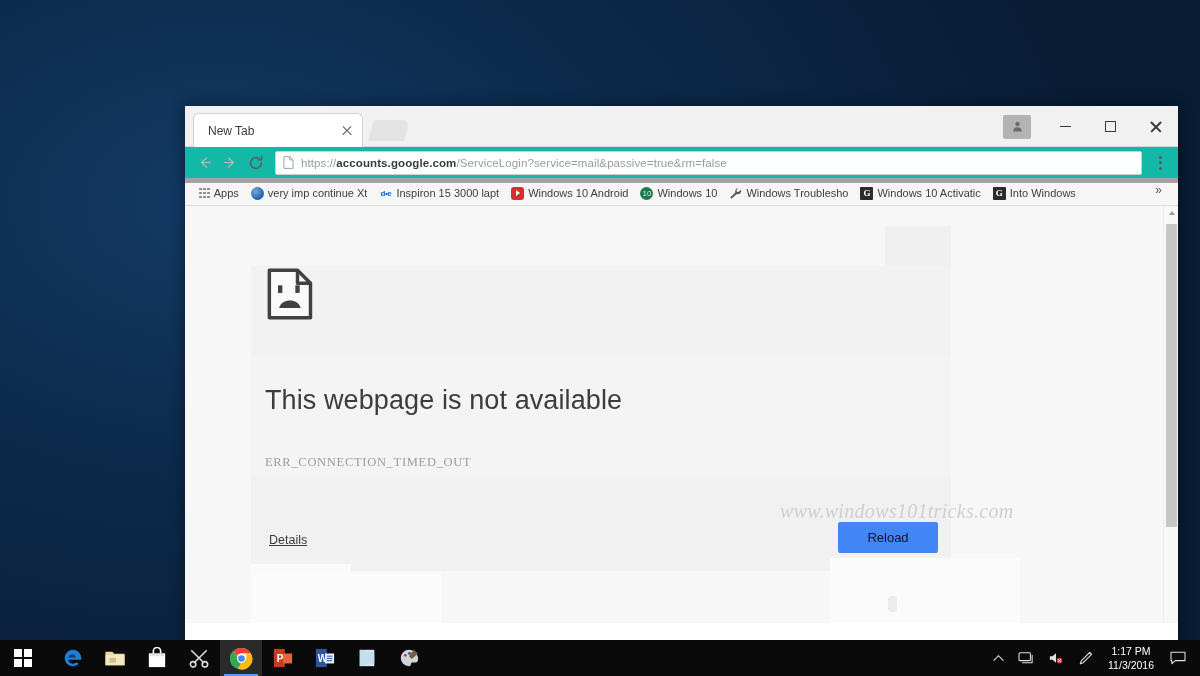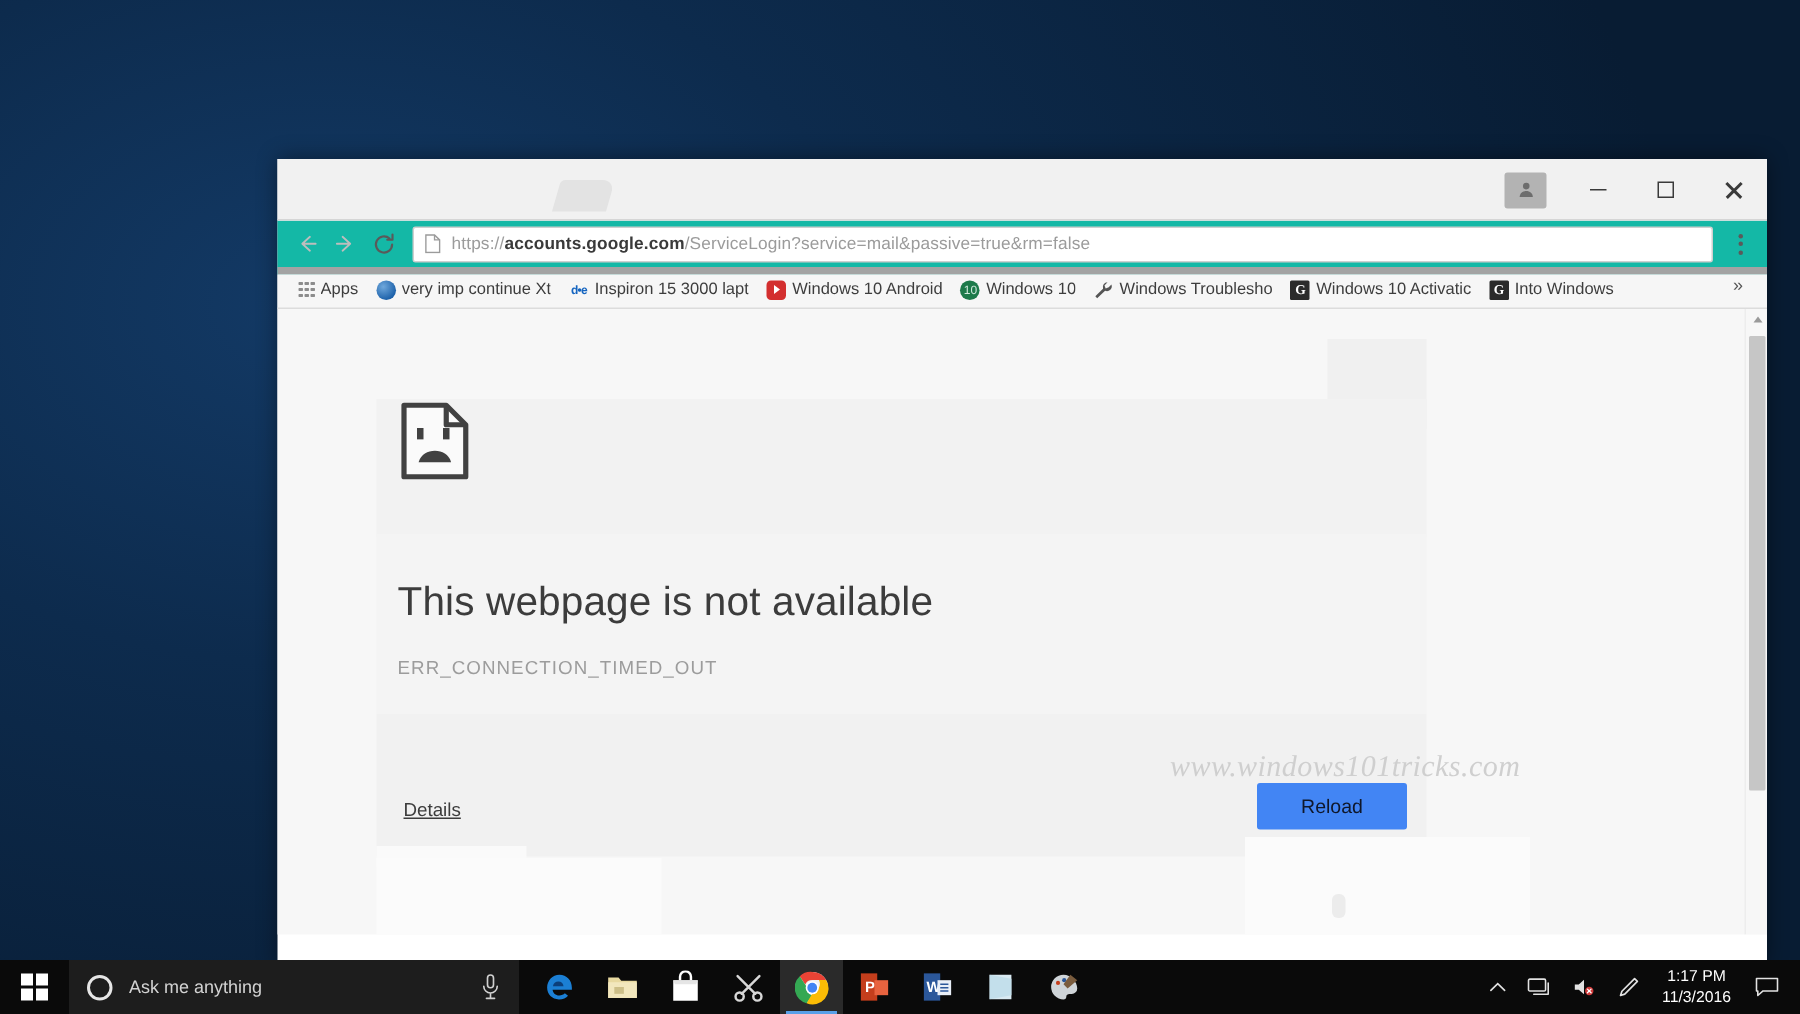--- a/index.html
+++ b/index.html
@@ -166,21 +166,21 @@
   .blotch { position: absolute; background: #f0f0f0; }
   .errorpage {
     position: absolute; left: 80px; top: 62px; width: 640px;
   }
   .sadfile { width: 52px; height: 52px; }
   .err-title {
     font-size: 27px; color: #3c3c3c; font-weight: 400;
     margin-top: 61px; letter-spacing: .1px;
   }
   .err-code {
-    font-size: 12.5px; color: #9c9c9c; margin-top: 21px; letter-spacing: .7px;
+    font-size: 12.5px; color: #9c9c9c; margin-top: 39px; letter-spacing: .7px; font-family: Liberation Serif, serif;
   }
   .err-details {
     position: absolute; left: 84px; top: 327px;
     font-size: 12.5px; color: #3c3c3c;
     text-decoration: underline; cursor: pointer;
   }
   .reload-btn {
     position: absolute; left: 653px; top: 316px;
     width: 100px; height: 31px; background: #4285f4;
     color: #0f172a; font-size: 13px;
@@ -256,20 +256,24 @@
   .notif-btn { padding: 0 12px 0 6px; height: 36px; display:flex; align-items:center; cursor:pointer; }
 </style>
 </head>
 <body>
 
 <div id="desktop">
 
   <div id="chrome-window">
 
     <div class="tabstrip">
+      <div class="tab">
+        <span class="tab-title">New Tab</span>
+        <span class="tab-close"></span>
+      </div>
       <div class="newtab-btn"></div>
 
       <div class="wincontrols">
         <div class="profile-btn">
           <svg width="13" height="13" viewBox="0 0 16 16">
             <circle cx="8" cy="5" r="2.7" fill="#6d6d6d"></circle>
             <path d="M2.6 14c0-3 2.4-5 5.4-5s5.4 2 5.4 5z" fill="#6d6d6d"></path>
           </svg>
         </div>
         <div class="wc-btn">
@@ -411,28 +415,20 @@
   <div id="taskbar">
     <div class="start-btn">
       <span class="win-logo">
           <i></i>
           <i></i>
           <i></i>
           <i></i>
         </span>
     </div>
 
-    <div class="search-box">
-      <span class="cortana-ring"></span>
-      <span class="search-ph">Ask me anything</span>
-      <svg class="mic-icon" viewBox="0 0 14 18">
-        <rect x="5" y="1" width="4" height="8.5" rx="2" fill="none" stroke="#d0d0d0" stroke-width="1.1"></rect>
-        <path d="M2.5 8.5a4.5 4.5 0 0 0 9 0M7 13v3.4M4.3 16.6h5.4" fill="none" stroke="#d0d0d0" stroke-width="1.1" stroke-linecap="round"></path>
-      </svg>
-    </div>
 
     <div class="tb-icons">
       <div class="tb-icon">
         <svg width="22" height="22" viewBox="0 0 24 24">
           <path d="M21 12.5C21 7 17.2 3 12 3 6.8 3 3 7.2 3 12.4c0 4.8 3.6 8.6 8.6 8.6 3 0 5.3-1.1 6.6-2.7l-2.3-1.7c-1 1-2.4 1.6-4.1 1.6-2.6 0-4.6-1.7-4.8-4.2H21z" fill="#1b7fd4"></path>
           <path d="M7.2 11.4c.3-2 1.9-3.4 4-3.4s3.5 1.4 3.7 3.4z" fill="#0c3f7a"></path>
         </svg>
       </div>
       <div class="tb-icon">
         <svg width="22" height="20" viewBox="0 0 24 22">

